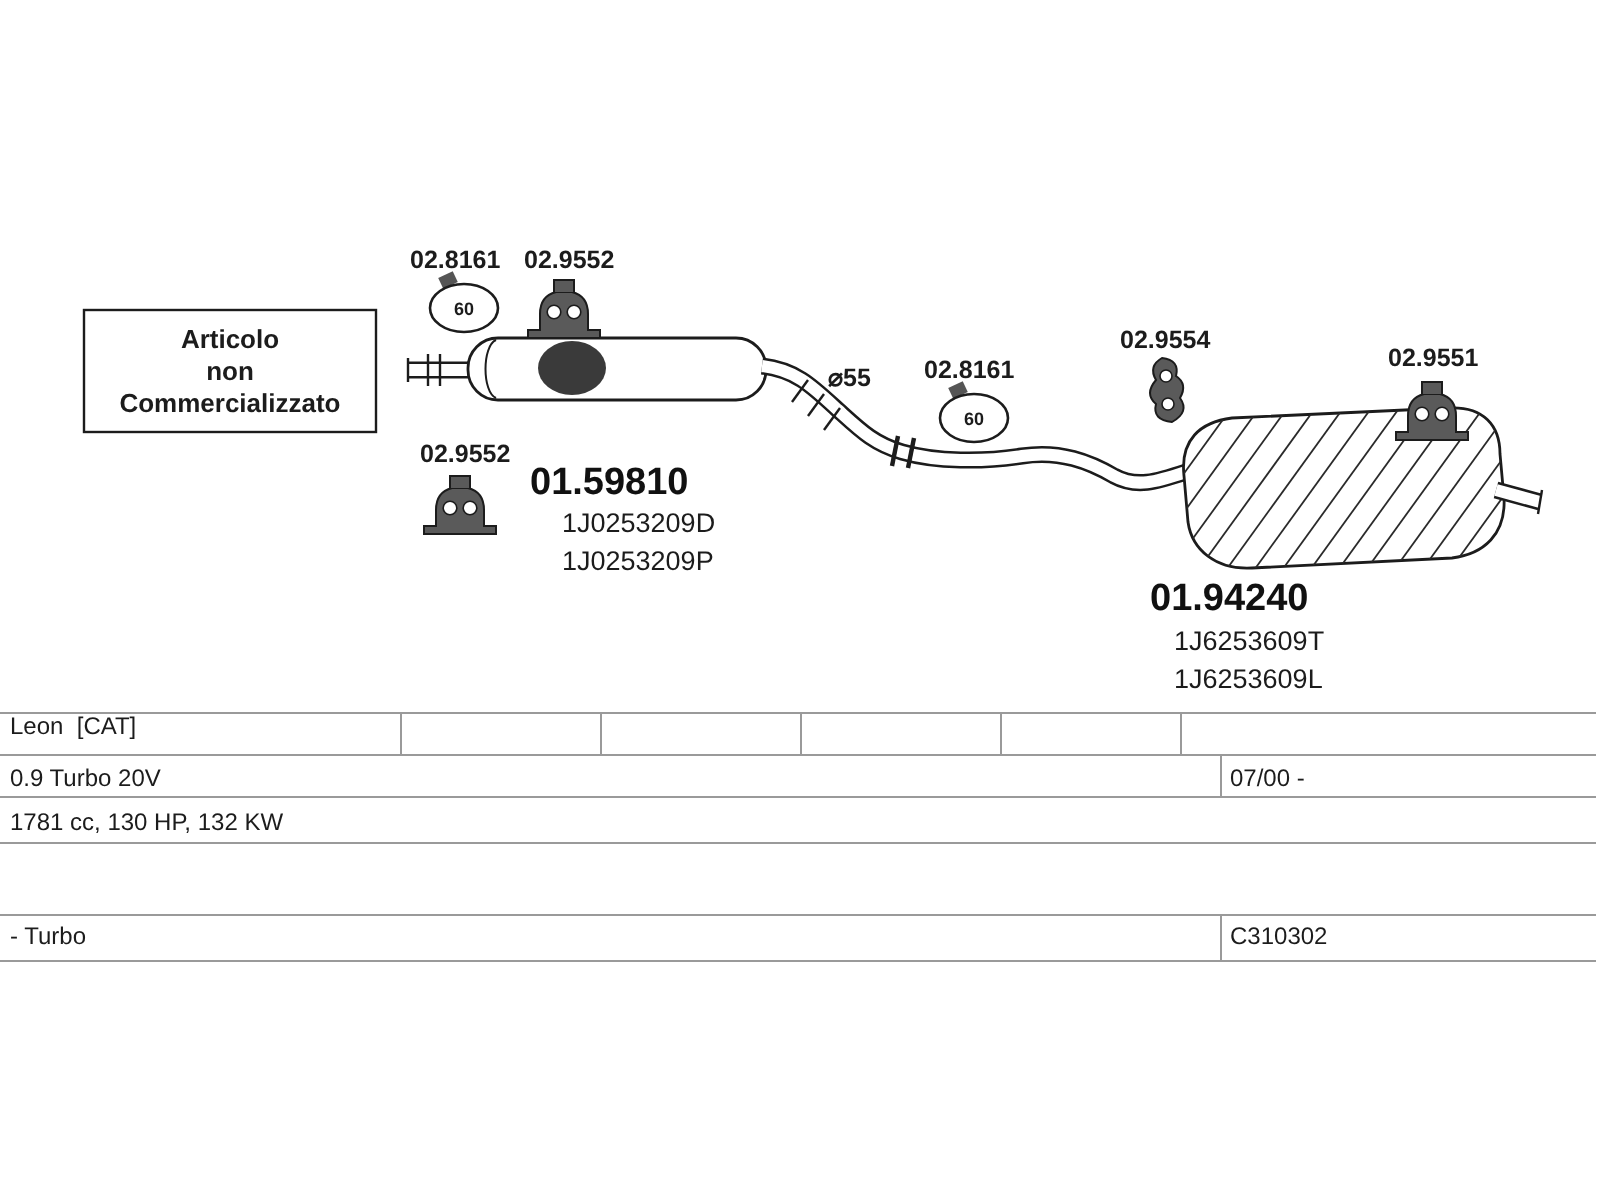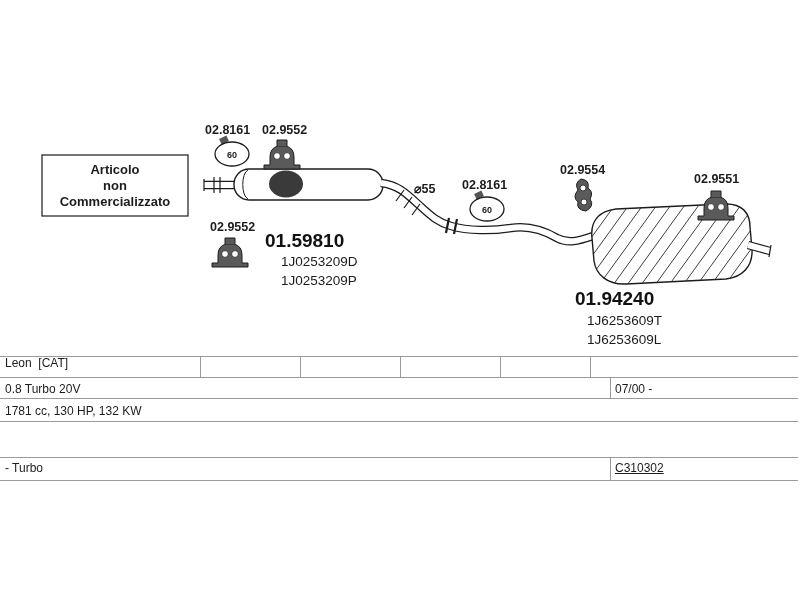--- a/index.html
+++ b/index.html
@@ -146,20 +146,20 @@
 
     <div class="vl" style="left:200px;top:356px;height:21px;"></div>
     <div class="vl" style="left:300px;top:356px;height:21px;"></div>
     <div class="vl" style="left:400px;top:356px;height:21px;"></div>
     <div class="vl" style="left:500px;top:356px;height:21px;"></div>
     <div class="vl" style="left:590px;top:356px;height:21px;"></div>
     <div class="vl" style="left:610px;top:377px;height:21px;"></div>
     <div class="vl" style="left:610px;top:457px;height:23px;"></div>
 
     <div class="cell" style="left:5px;top:356px;">Leon  [CAT]</div>
-    <div class="cell" style="left:5px;top:382px;">0.8 Turbo 20V</div>
+    <div class="cell" style="left:5px;top:382px;">0.9 Turbo 20V</div>
     <div class="cell" style="left:615px;top:382px;">07/00 -</div>
     <div class="cell" style="left:5px;top:404px;">1781 cc, 130 HP, 132 KW</div>
     <div class="cell" style="left:5px;top:461px;">- Turbo</div>
-    <div class="cell" style="left:615px;top:461px;text-decoration:underline;">C310302</div>
+    <div class="cell" style="left:615px;top:461px;">C310302</div>
   </div>
 
 </div>
 
 </body></html>

